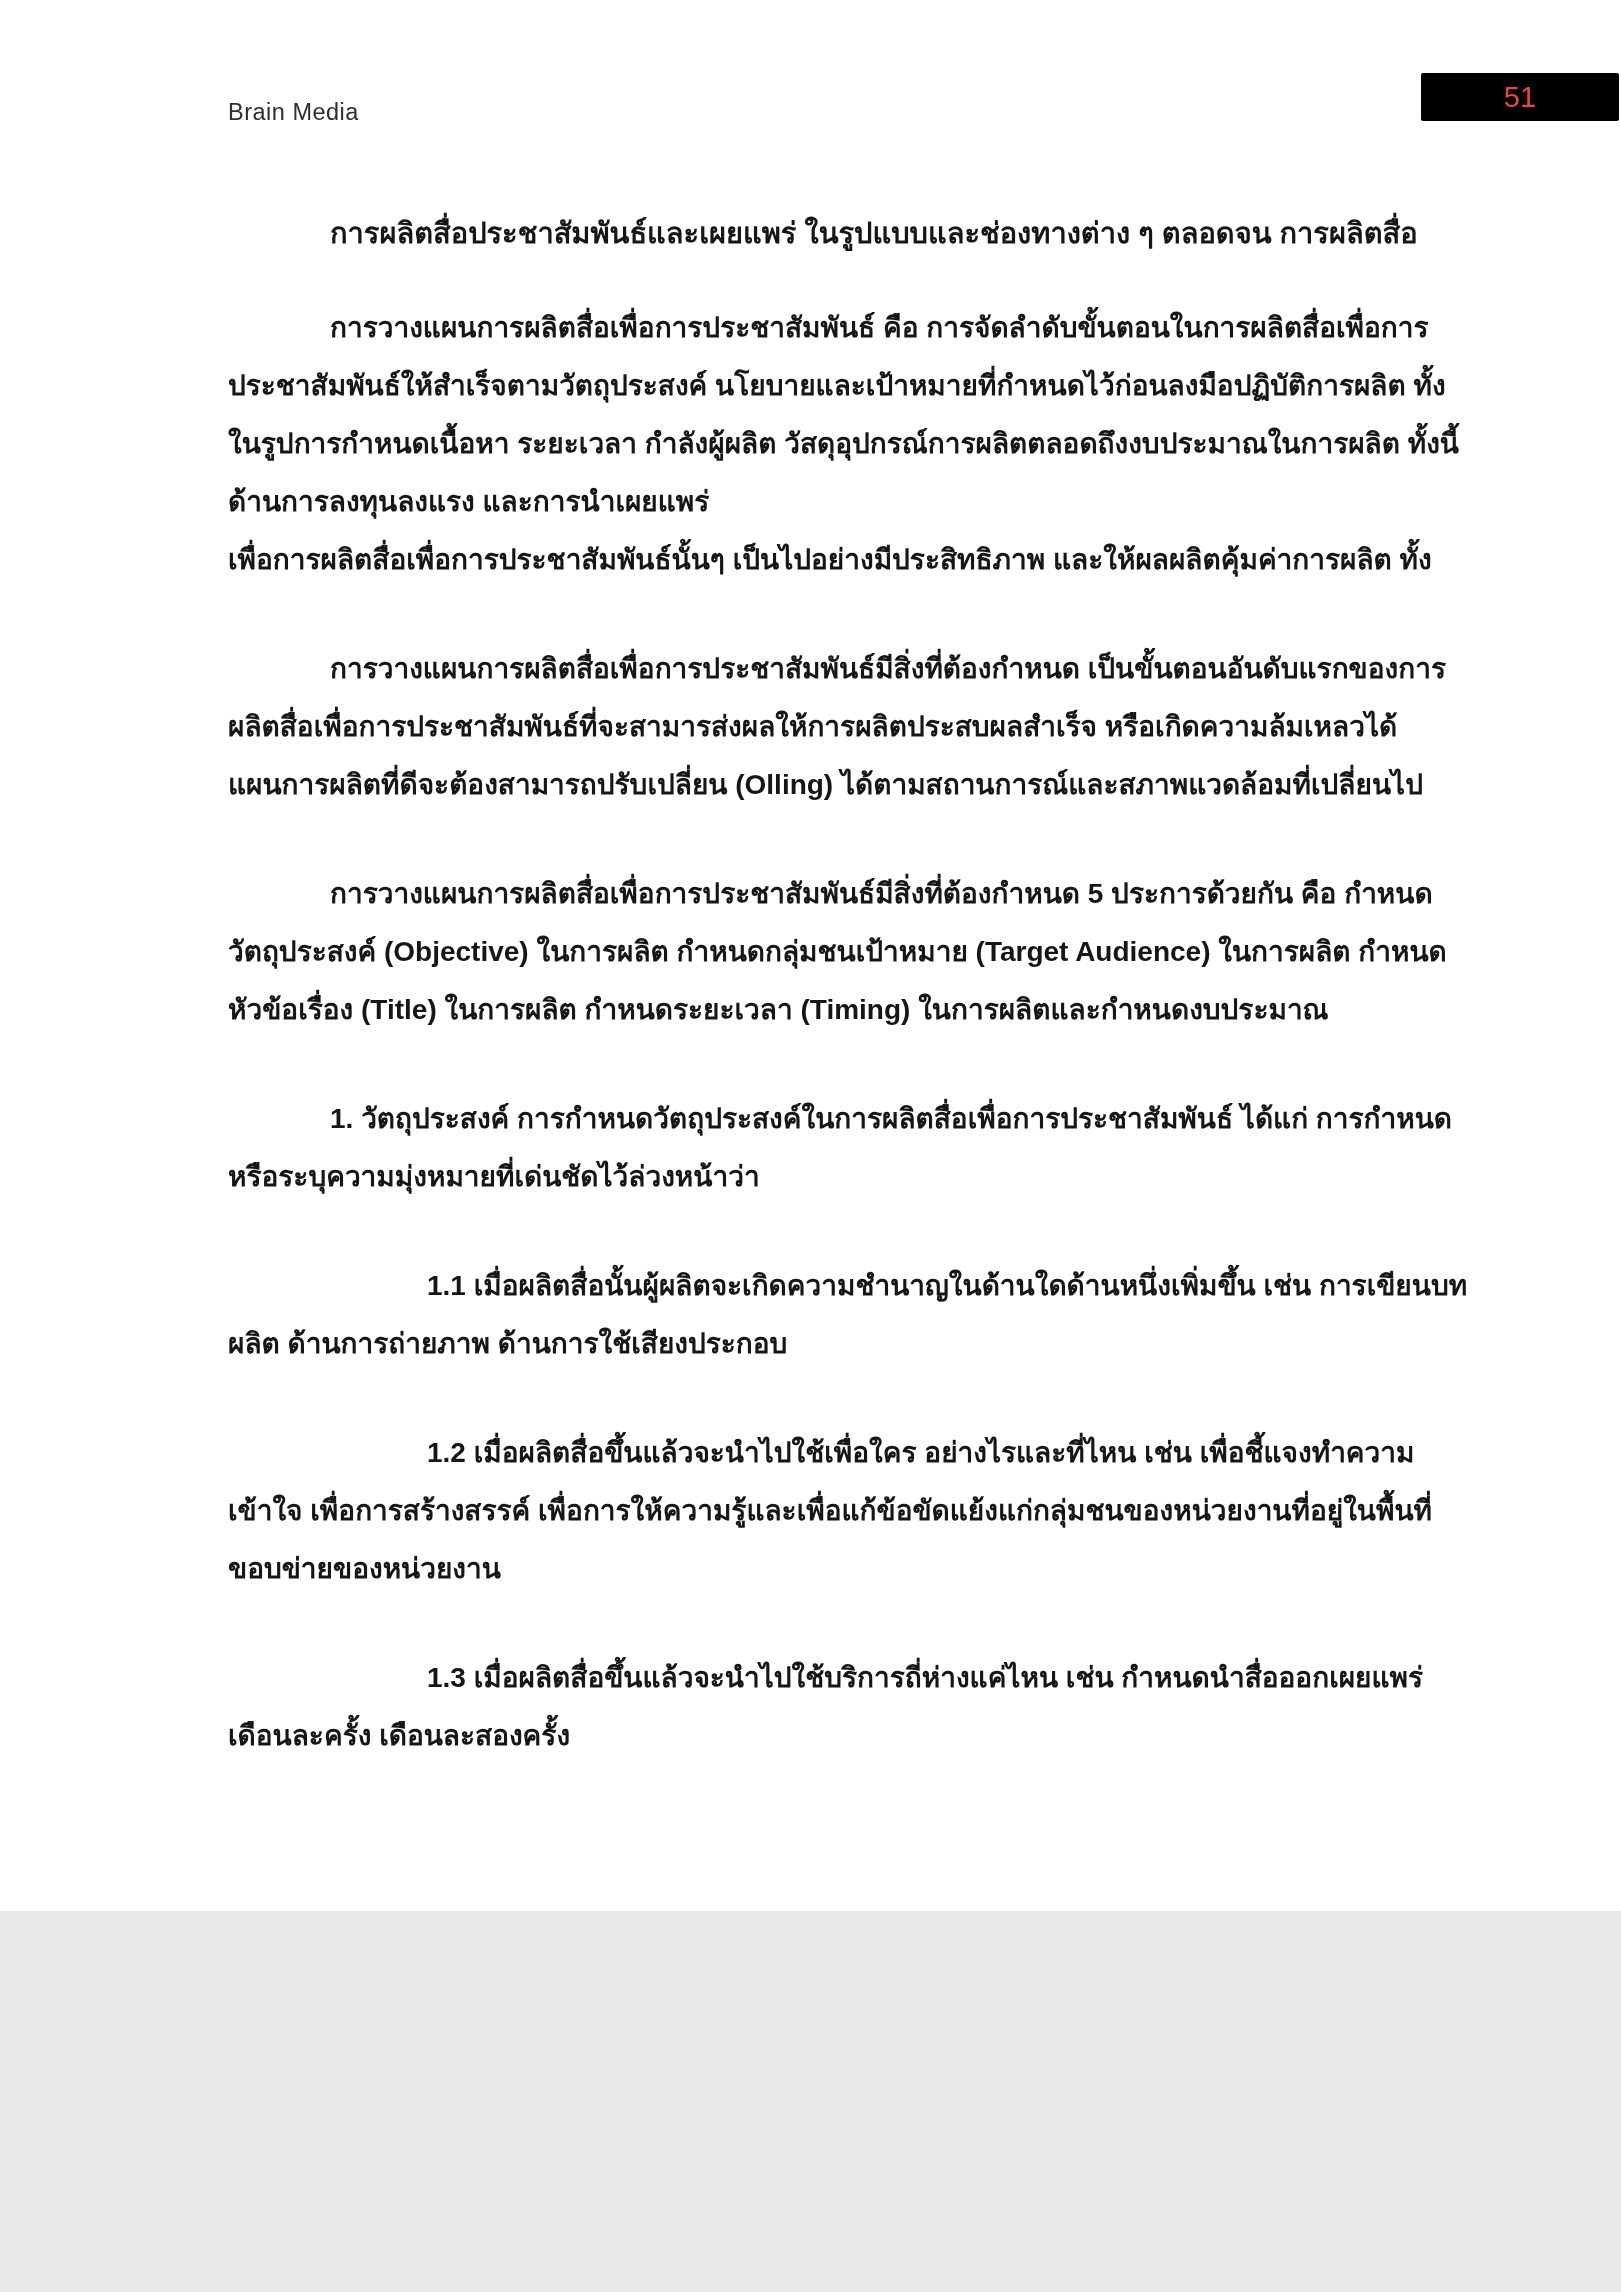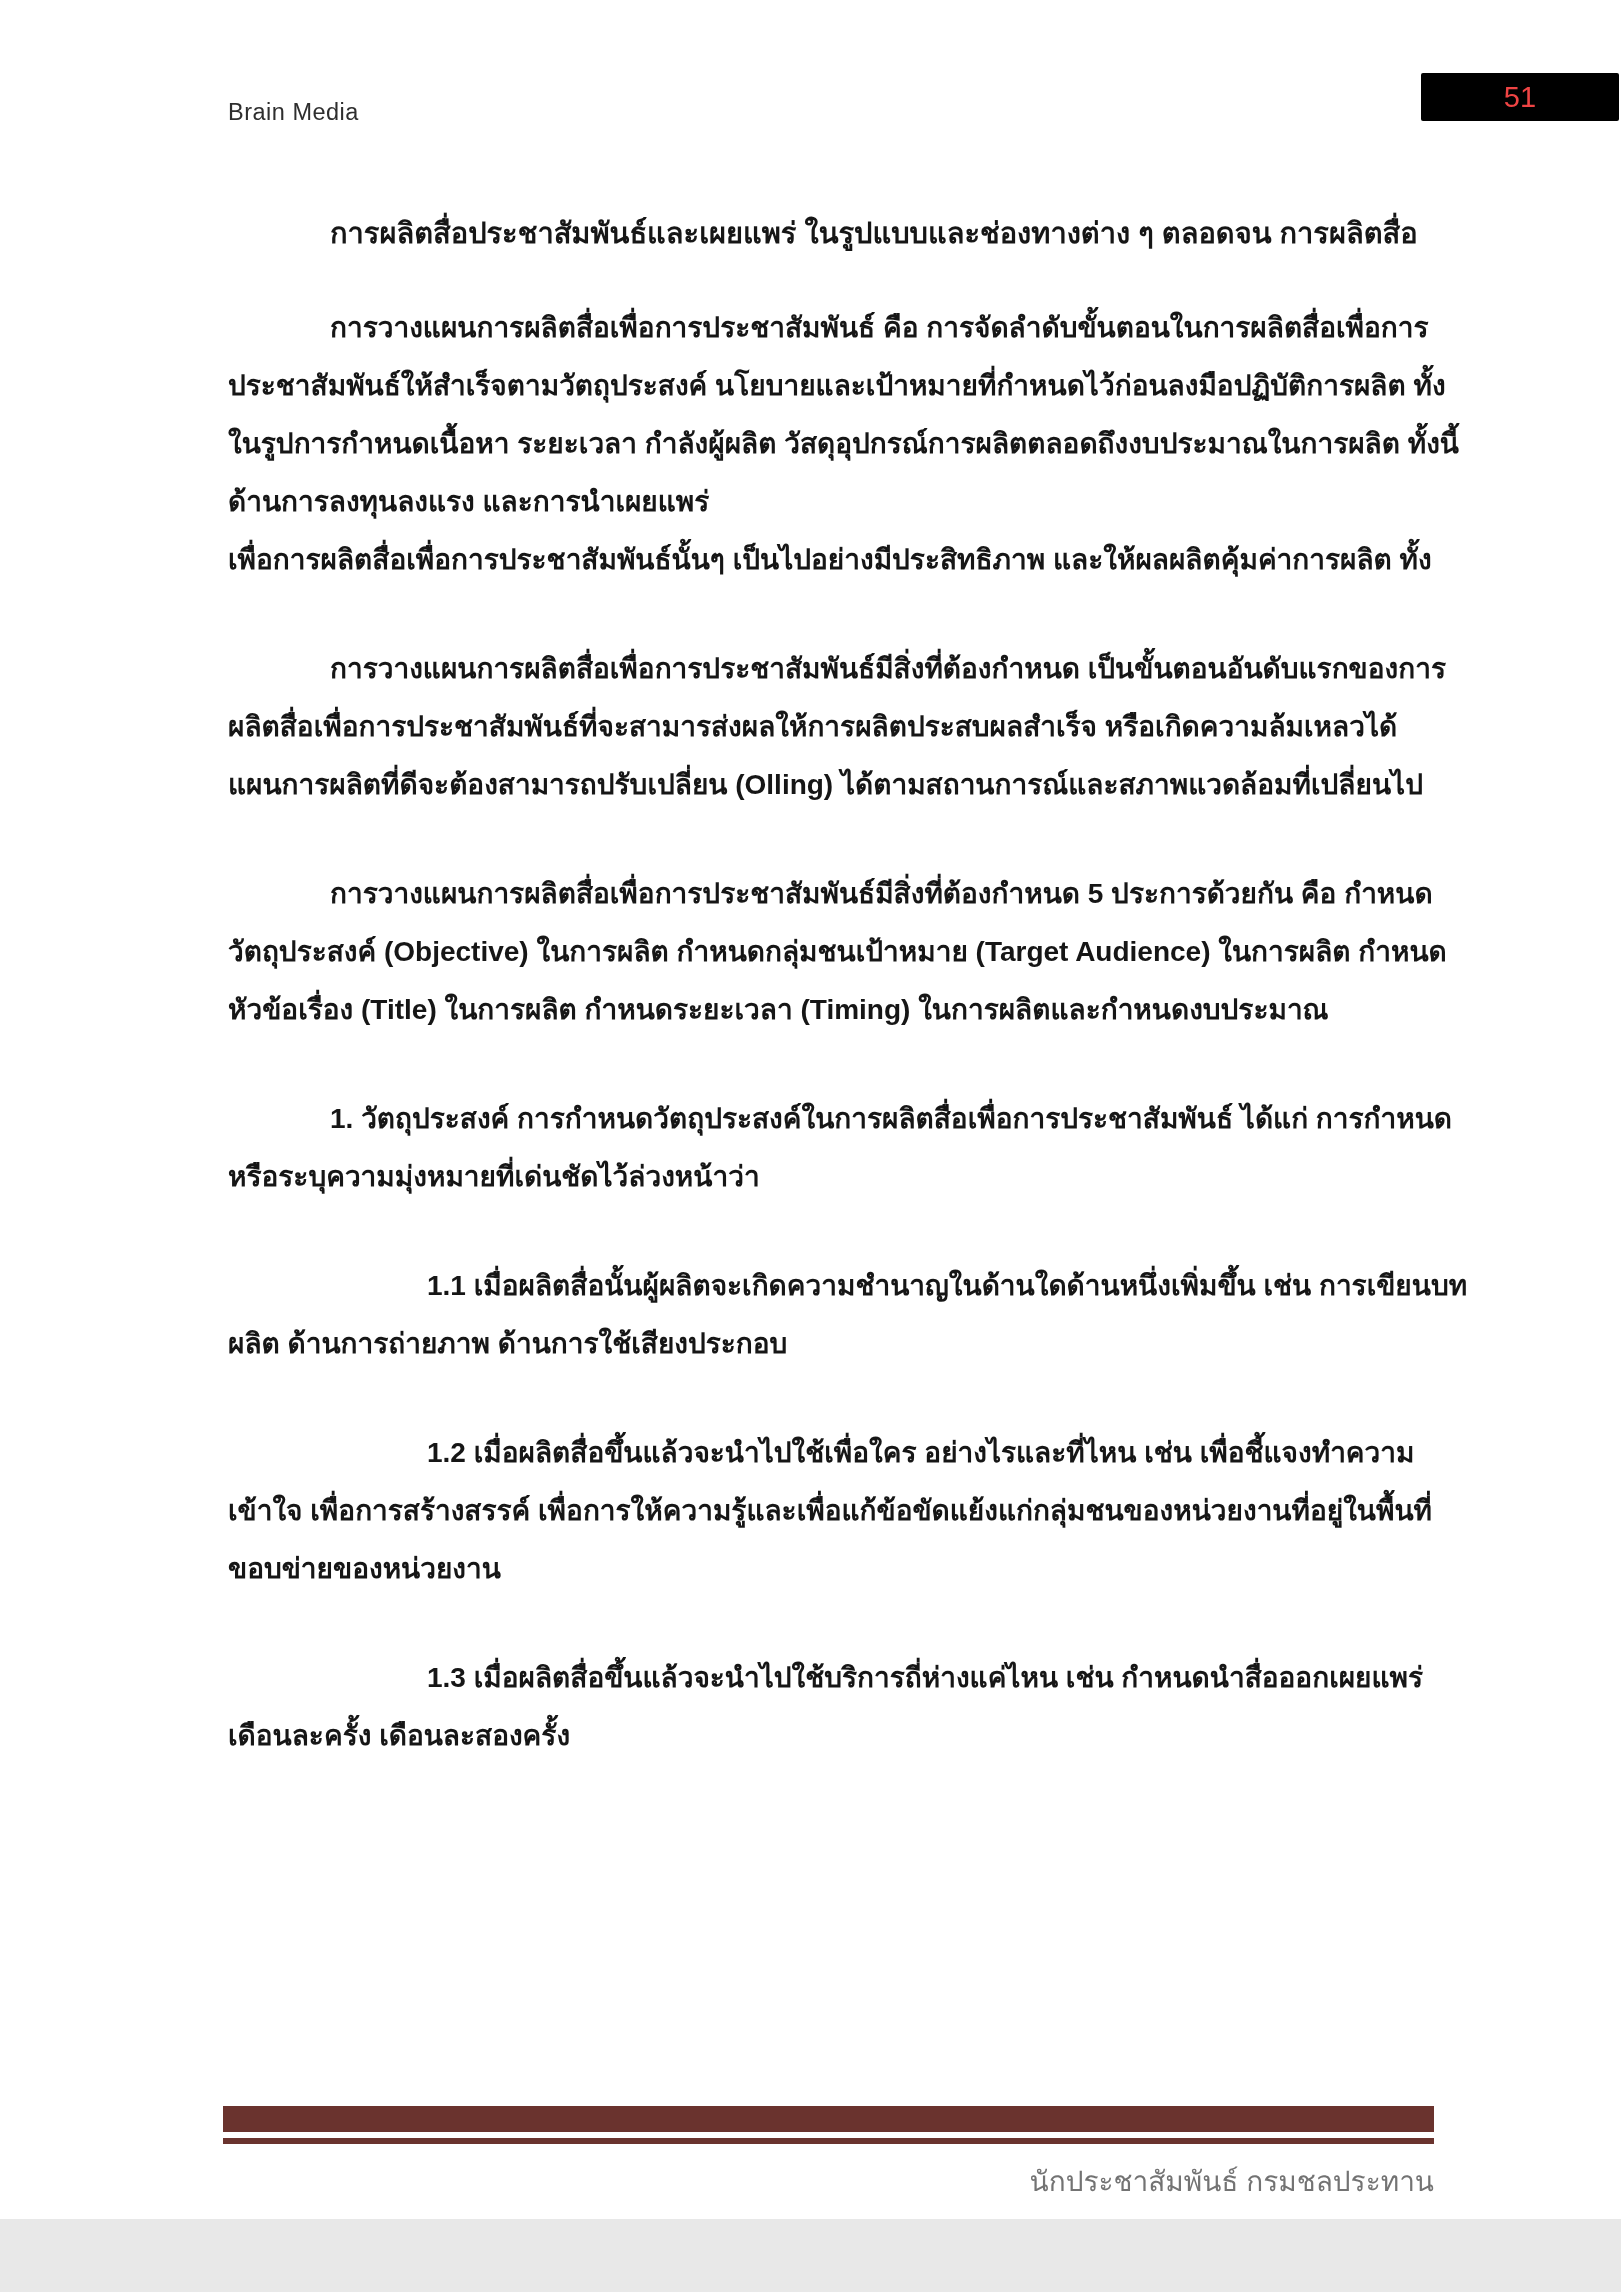--- a/index.html
+++ b/index.html
@@ -1,18 +1,18 @@
 <!DOCTYPE html>
 <html><head>
 <meta charset="utf-8">
 <style>
   html,body{margin:0;padding:0;background:#e8e8e8;}
   .page{
     position:relative;
-    width:1621px;height:2219px;
+    width:1621px;height:1911px;
     margin:0 auto;
     background:#ffffff;
     font-family:"Liberation Sans", sans-serif;
     color:#161616;
     overflow:hidden;
   }
   .brand{
     position:absolute;left:228px;top:99px;
     font-size:23.5px;color:#2e2e2e;letter-spacing:0.5px;
   }

